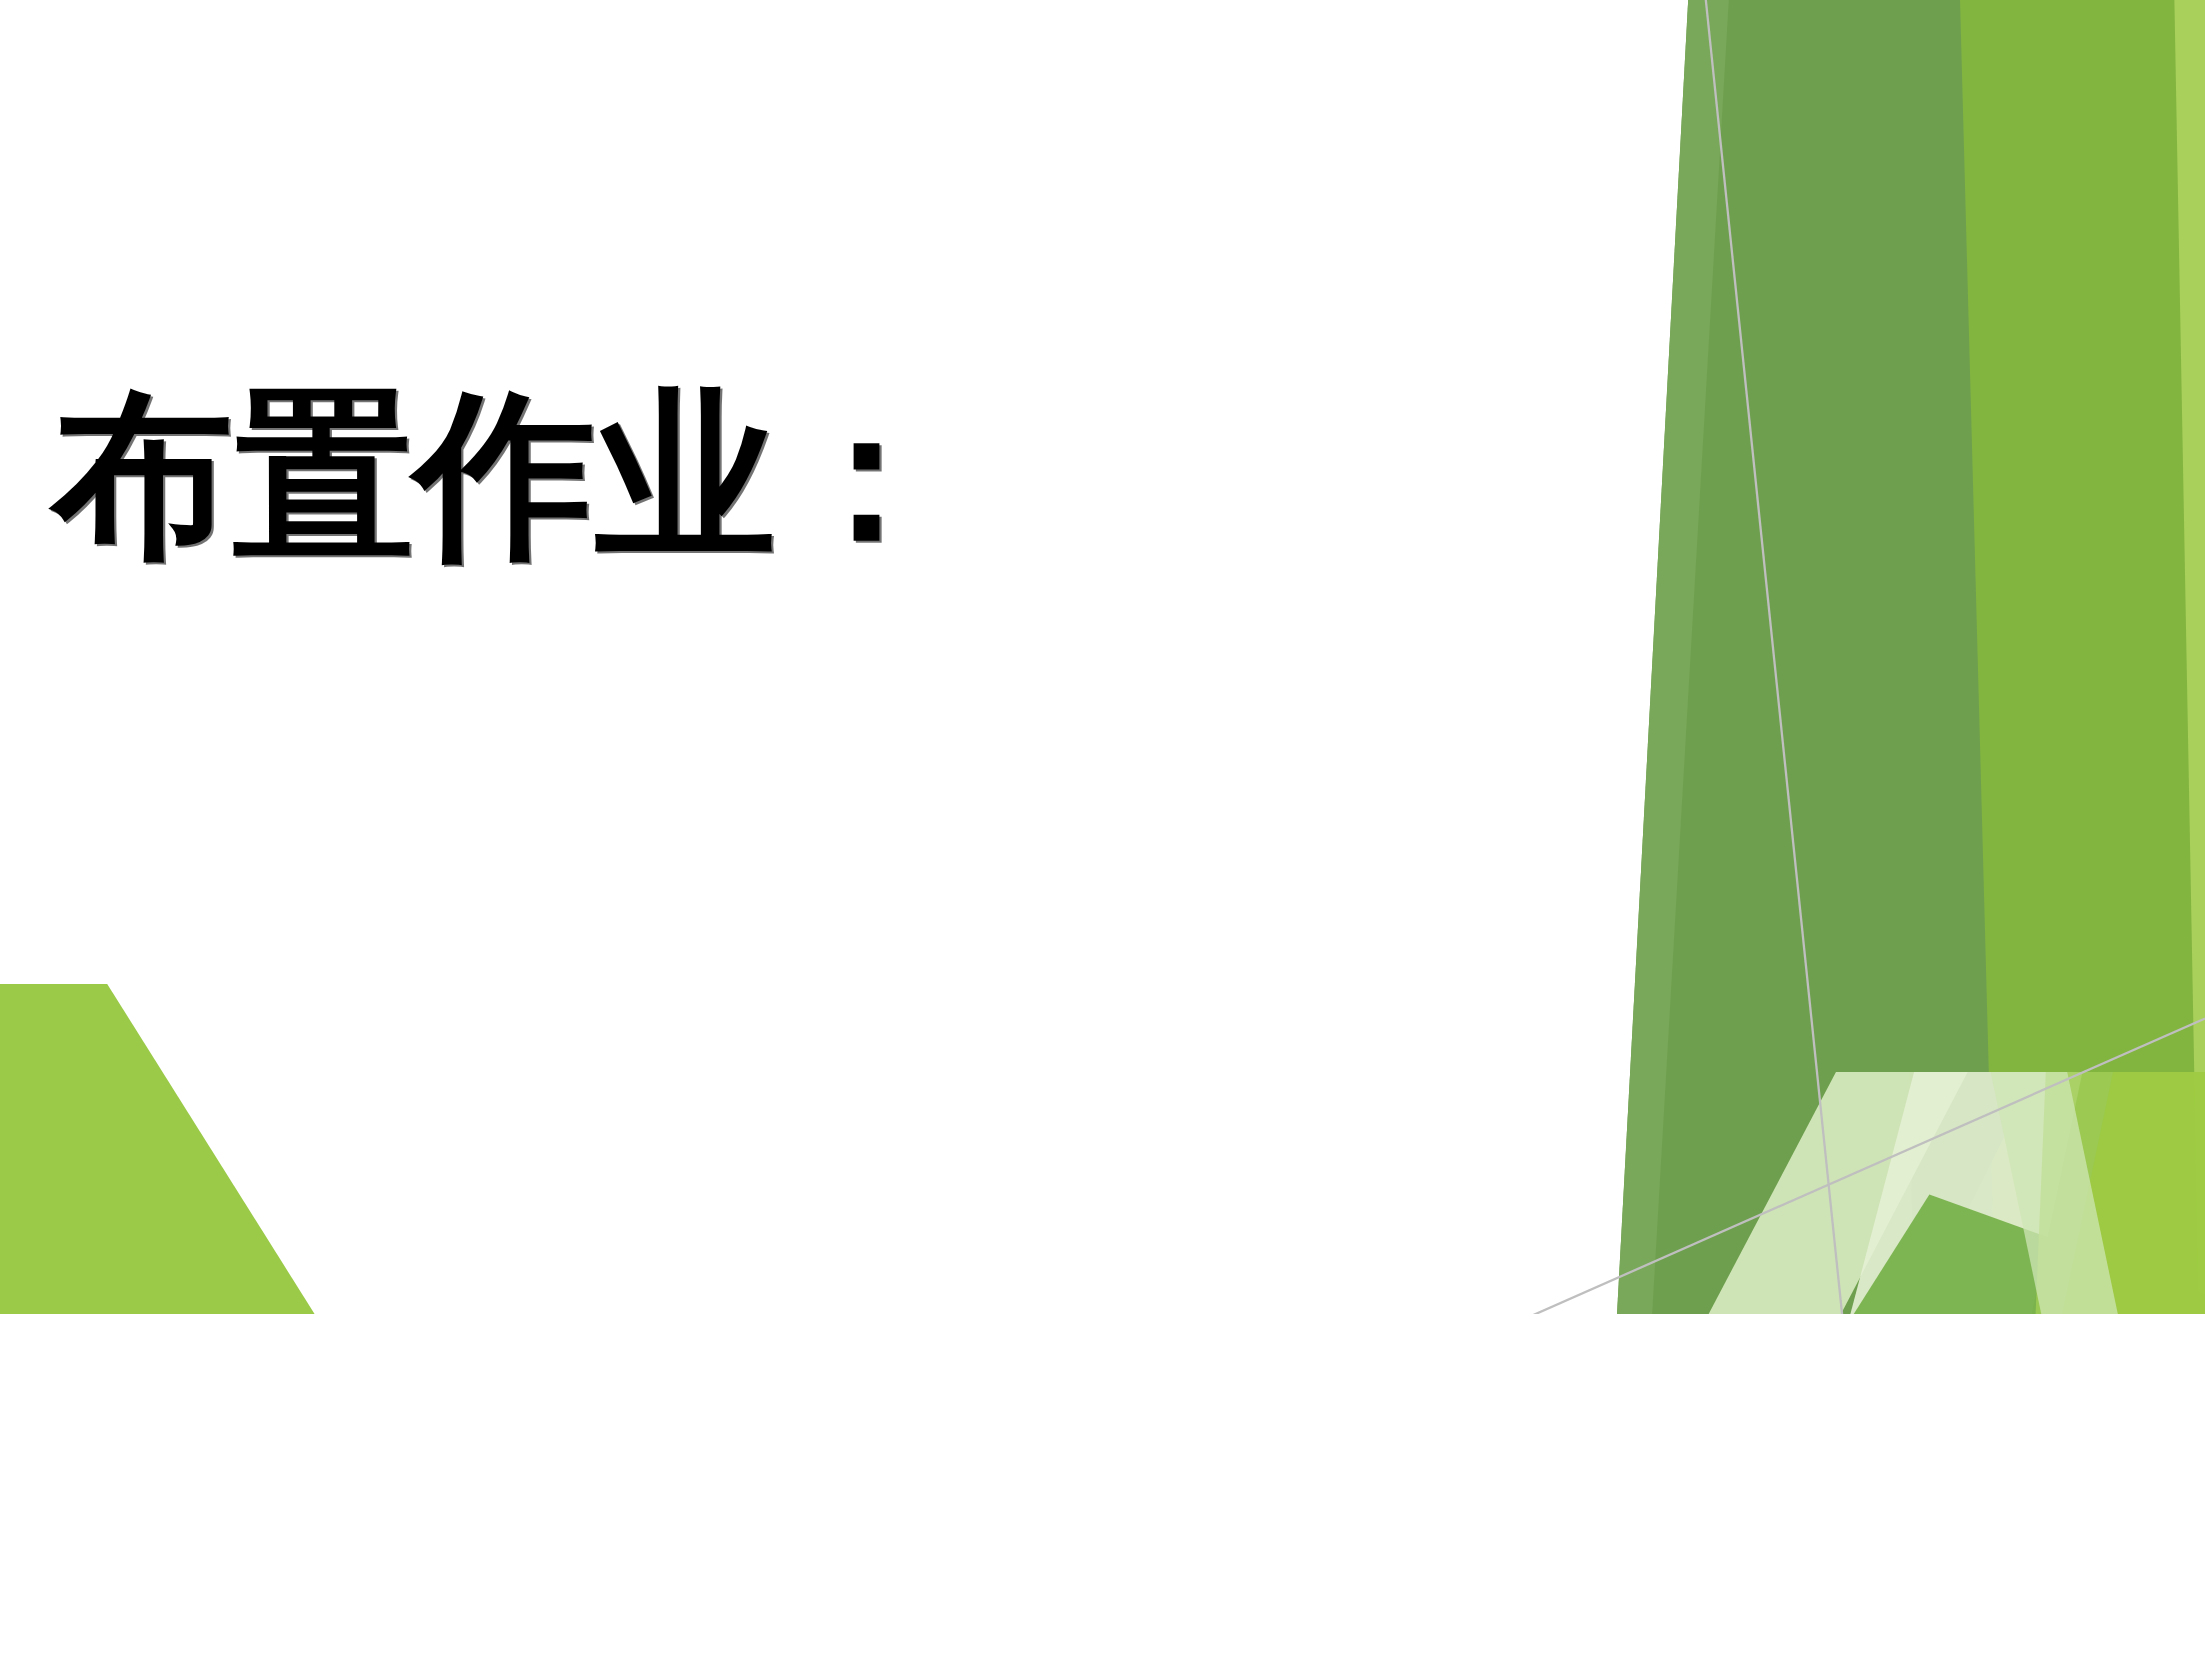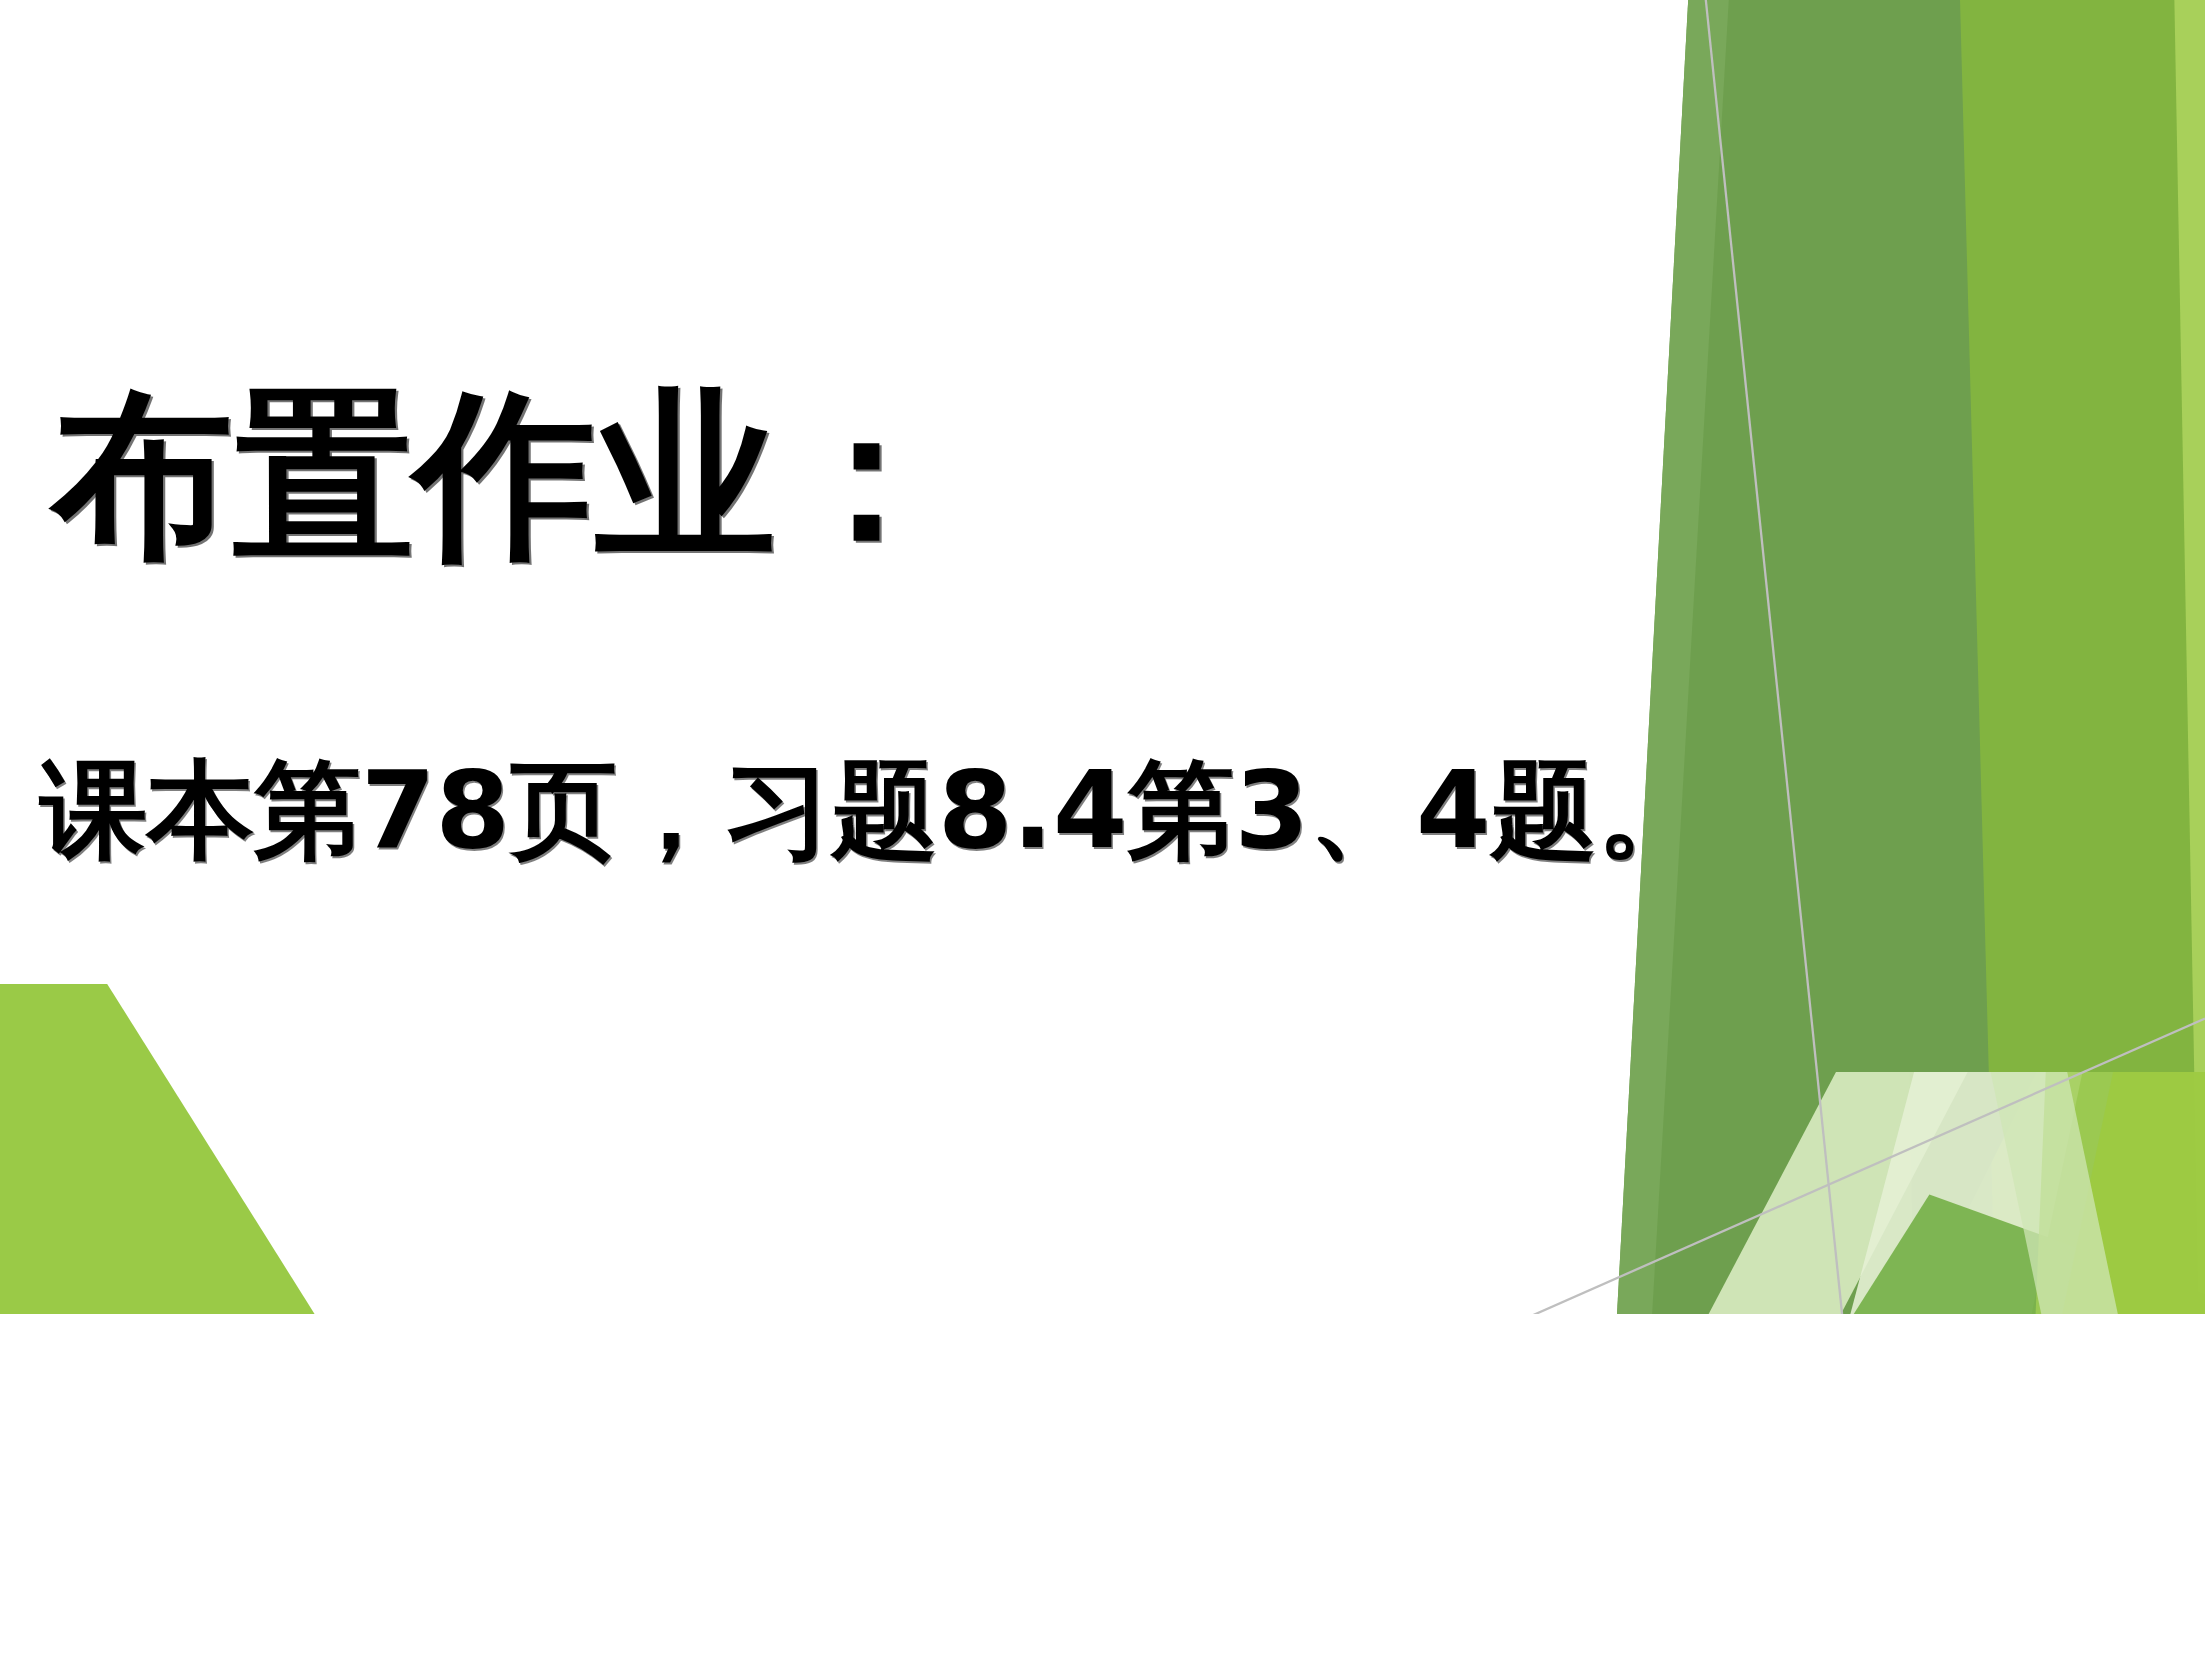--- a/index.html
+++ b/index.html
@@ -95,17 +95,16 @@
     <polygon points="2600,1400 2700,1400 2790,1830 2690,1830" fill="#CFE5B4" fill-opacity="0.75"></polygon>
 
     <line x1="2228" y1="0" x2="2452" y2="2160" stroke="#BFBFBF" stroke-width="3"></line>
 
     <line x1="1000" y1="2160" x2="2880" y2="1330" stroke="#BFBFBF" stroke-width="3"></line>
   </svg>
 
   <div id="text-block">
     <div id="title">布置作业：</div>
 
-    <div id="body-line">课本第78页，习题8.4第3、4题。</div>
   </div>
 
 </div>
 
 
 </body></html>

